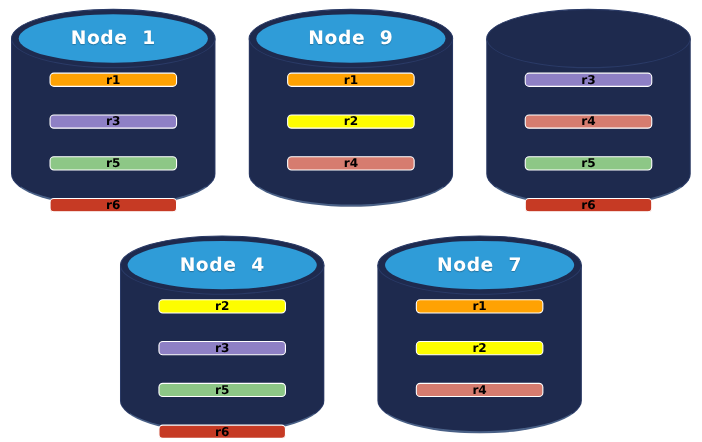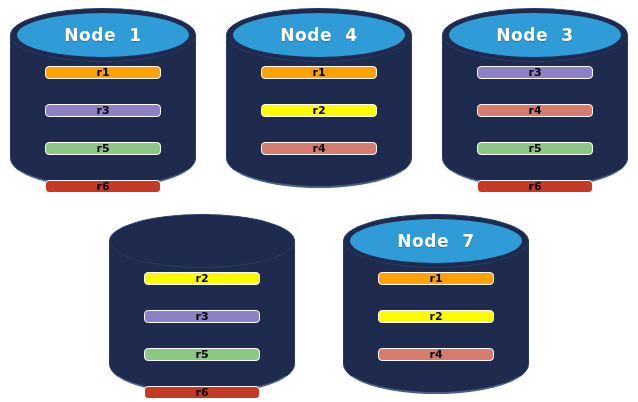--- a/index.html
+++ b/index.html
@@ -118,46 +118,46 @@
           <div class="bar" style="background: rgb(255, 162, 3); border-color: rgb(255, 255, 255);">r1</div>
           <div class="bar" style="background: rgb(142, 128, 197); border-color: rgb(255, 255, 255);">r3</div>
           <div class="bar" style="background: rgb(141, 199, 134); border-color: rgb(255, 255, 255);">r5</div>
           <div class="bar" style="background: rgb(198, 58, 36); border-color: rgb(255, 255, 255);">r6</div>
         </div>
   </div>
       <div class="cylinder">
     <div class="cyl-body"></div>
     <div class="cyl-top-outer"></div>
     <div class="cyl-top">
-      <span class="node-label">Node 4</span>
+      <span class="node-label">Node 9</span>
     </div>
     <div class="bars">
           <div class="bar" style="background: rgb(255, 162, 3); border-color: rgb(255, 255, 255);">r1</div>
           <div class="bar" style="background: rgb(253, 253, 0); border-color: rgb(255, 255, 255);">r2</div>
           <div class="bar" style="background: rgb(214, 124, 111); border-color: rgb(255, 255, 255);">r4</div>
         </div>
   </div>
       <div class="cylinder">
     <div class="cyl-body"></div>
     <div class="cyl-top-outer"></div>
-    <div class="cyl-top">
-      <span class="node-label">Node 3</span>
-    </div>
     <div class="bars">
           <div class="bar" style="background: rgb(142, 128, 197); border-color: rgb(255, 255, 255);">r3</div>
           <div class="bar" style="background: rgb(214, 124, 111); border-color: rgb(255, 255, 255);">r4</div>
           <div class="bar" style="background: rgb(141, 199, 134); border-color: rgb(255, 255, 255);">r5</div>
           <div class="bar" style="background: rgb(198, 58, 36); border-color: rgb(255, 255, 255);">r6</div>
         </div>
   </div>
     </div>
     <div class="row row-1">
       <div class="cylinder">
     <div class="cyl-body"></div>
     <div class="cyl-top-outer"></div>
+    <div class="cyl-top">
+      <span class="node-label">Node 4</span>
+    </div>
     <div class="bars">
           <div class="bar" style="background: rgb(253, 253, 0); border-color: rgb(255, 255, 255);">r2</div>
           <div class="bar" style="background: rgb(142, 128, 197); border-color: rgb(255, 255, 255);">r3</div>
           <div class="bar" style="background: rgb(141, 199, 134); border-color: rgb(255, 255, 255);">r5</div>
           <div class="bar" style="background: rgb(198, 58, 36); border-color: rgb(255, 255, 255);">r6</div>
         </div>
   </div>
       <div class="cylinder">
     <div class="cyl-body"></div>
     <div class="cyl-top-outer"></div>

